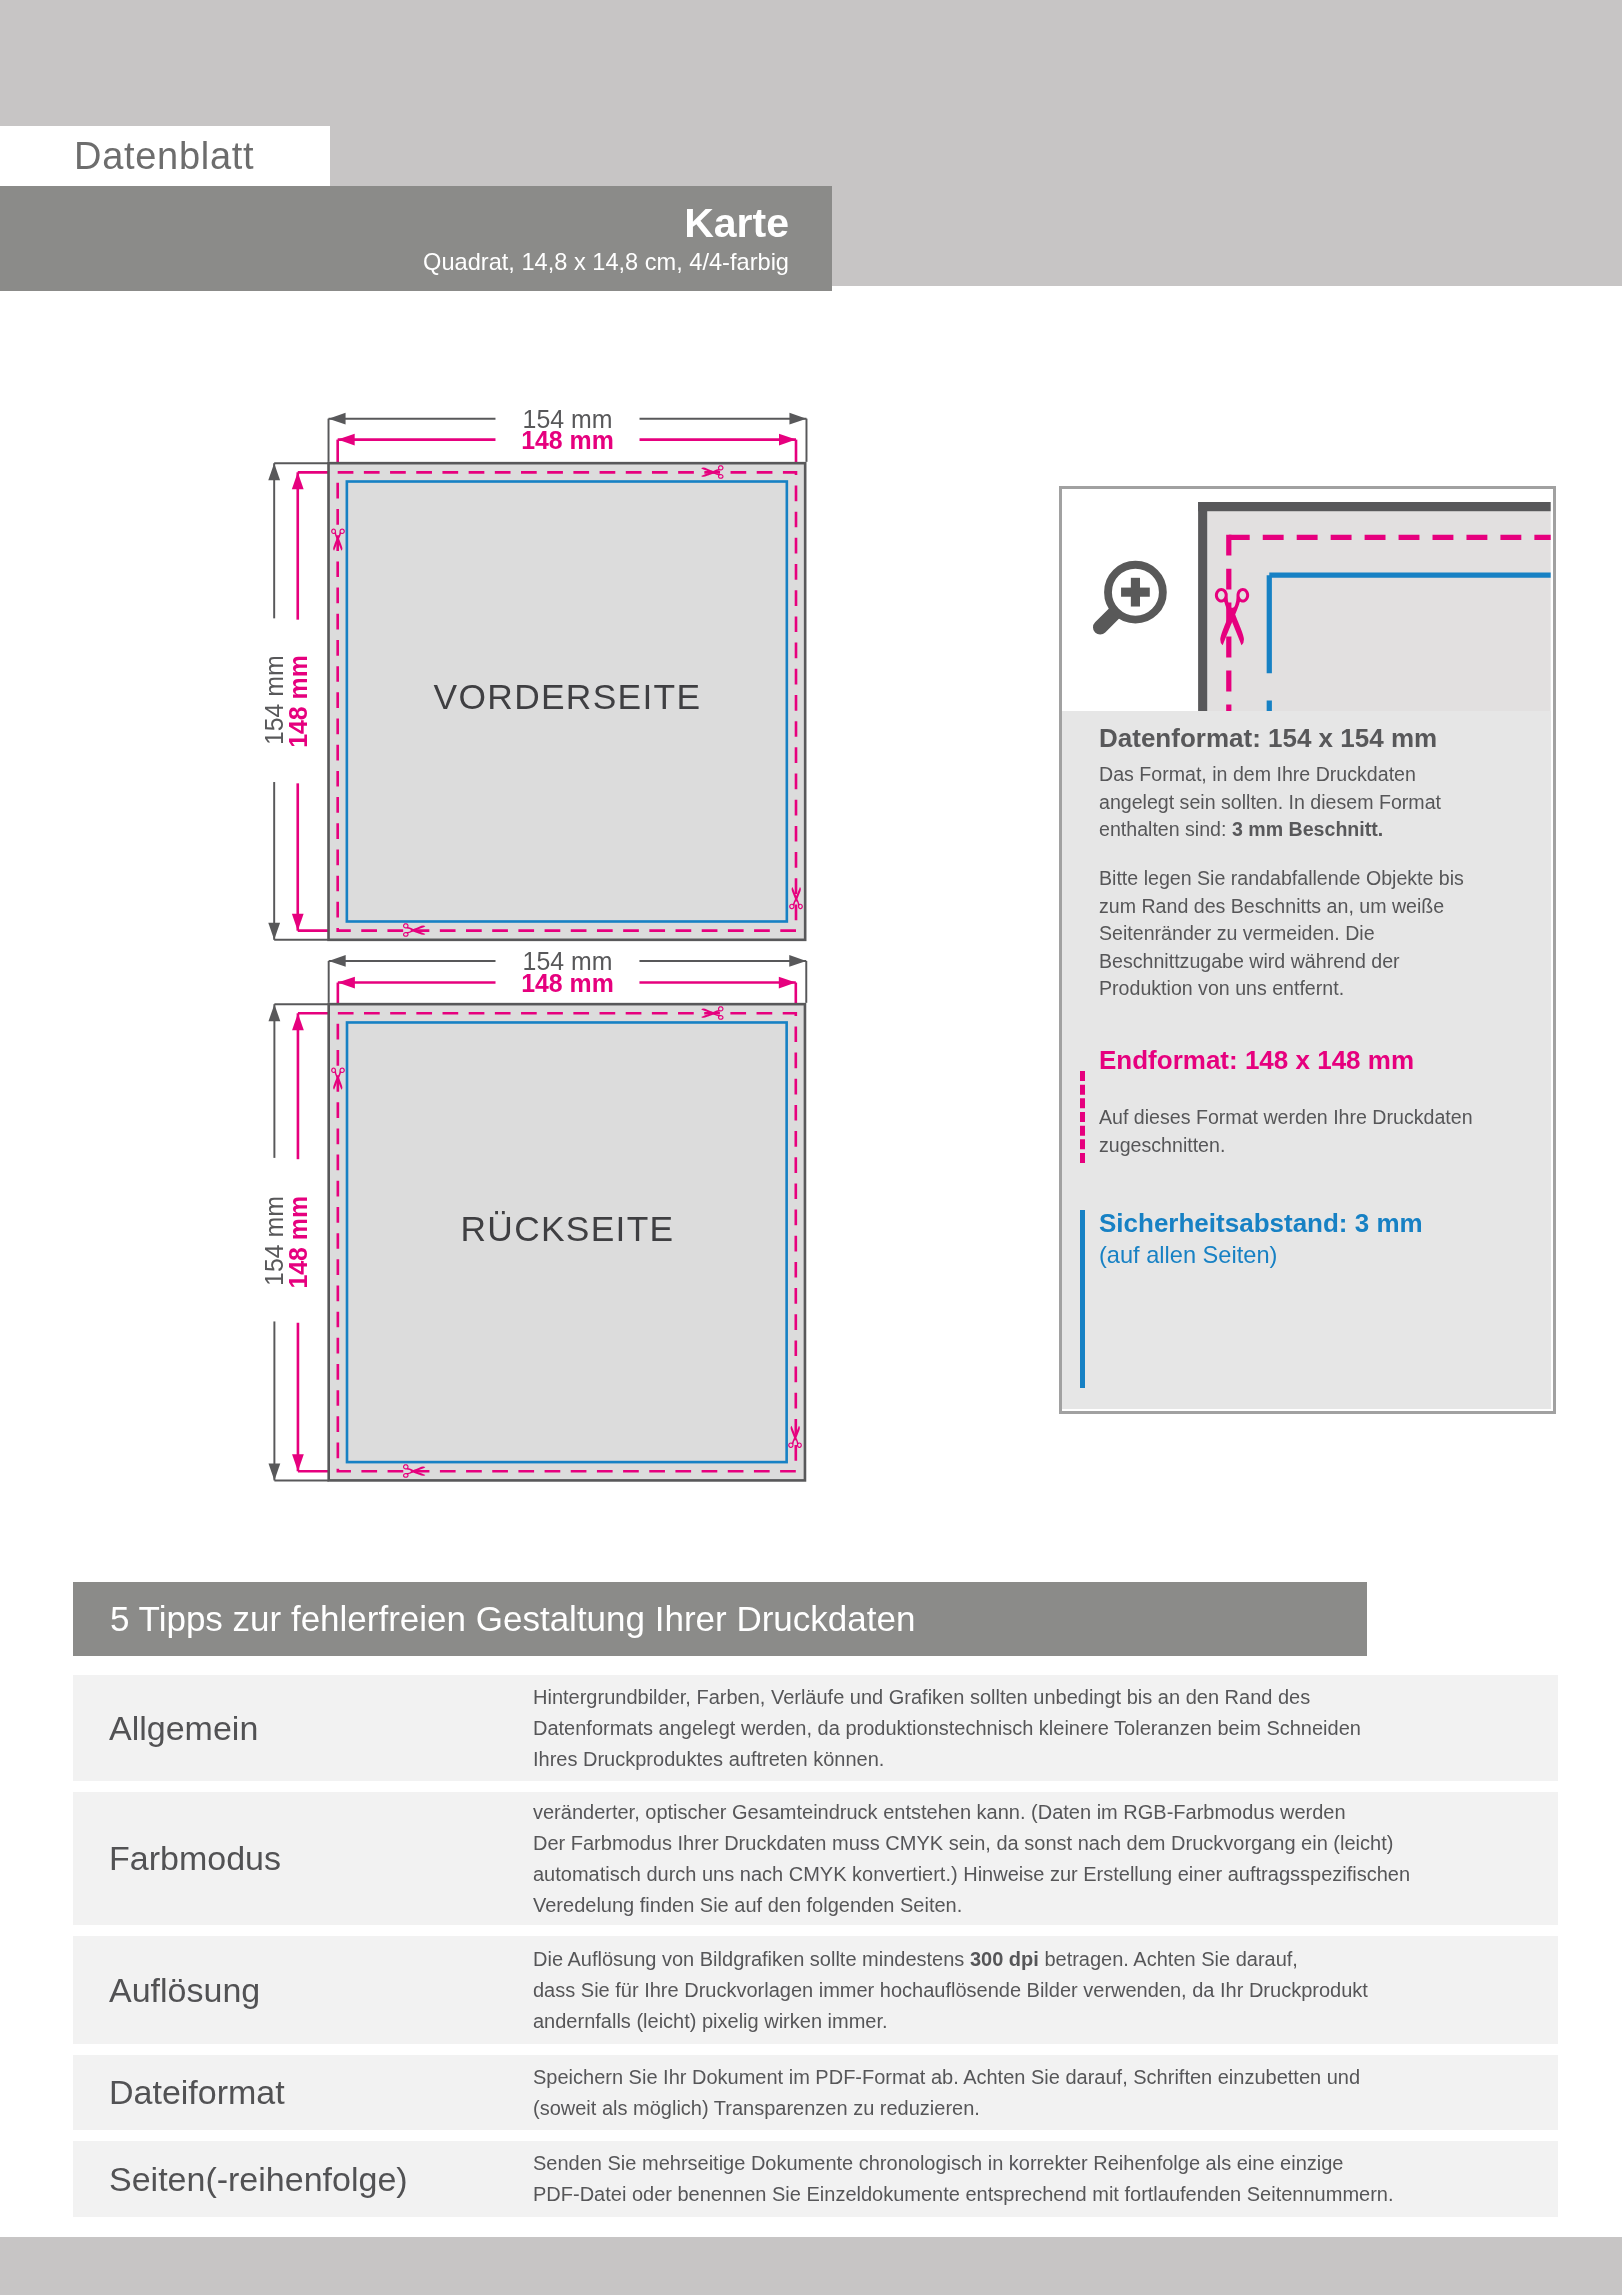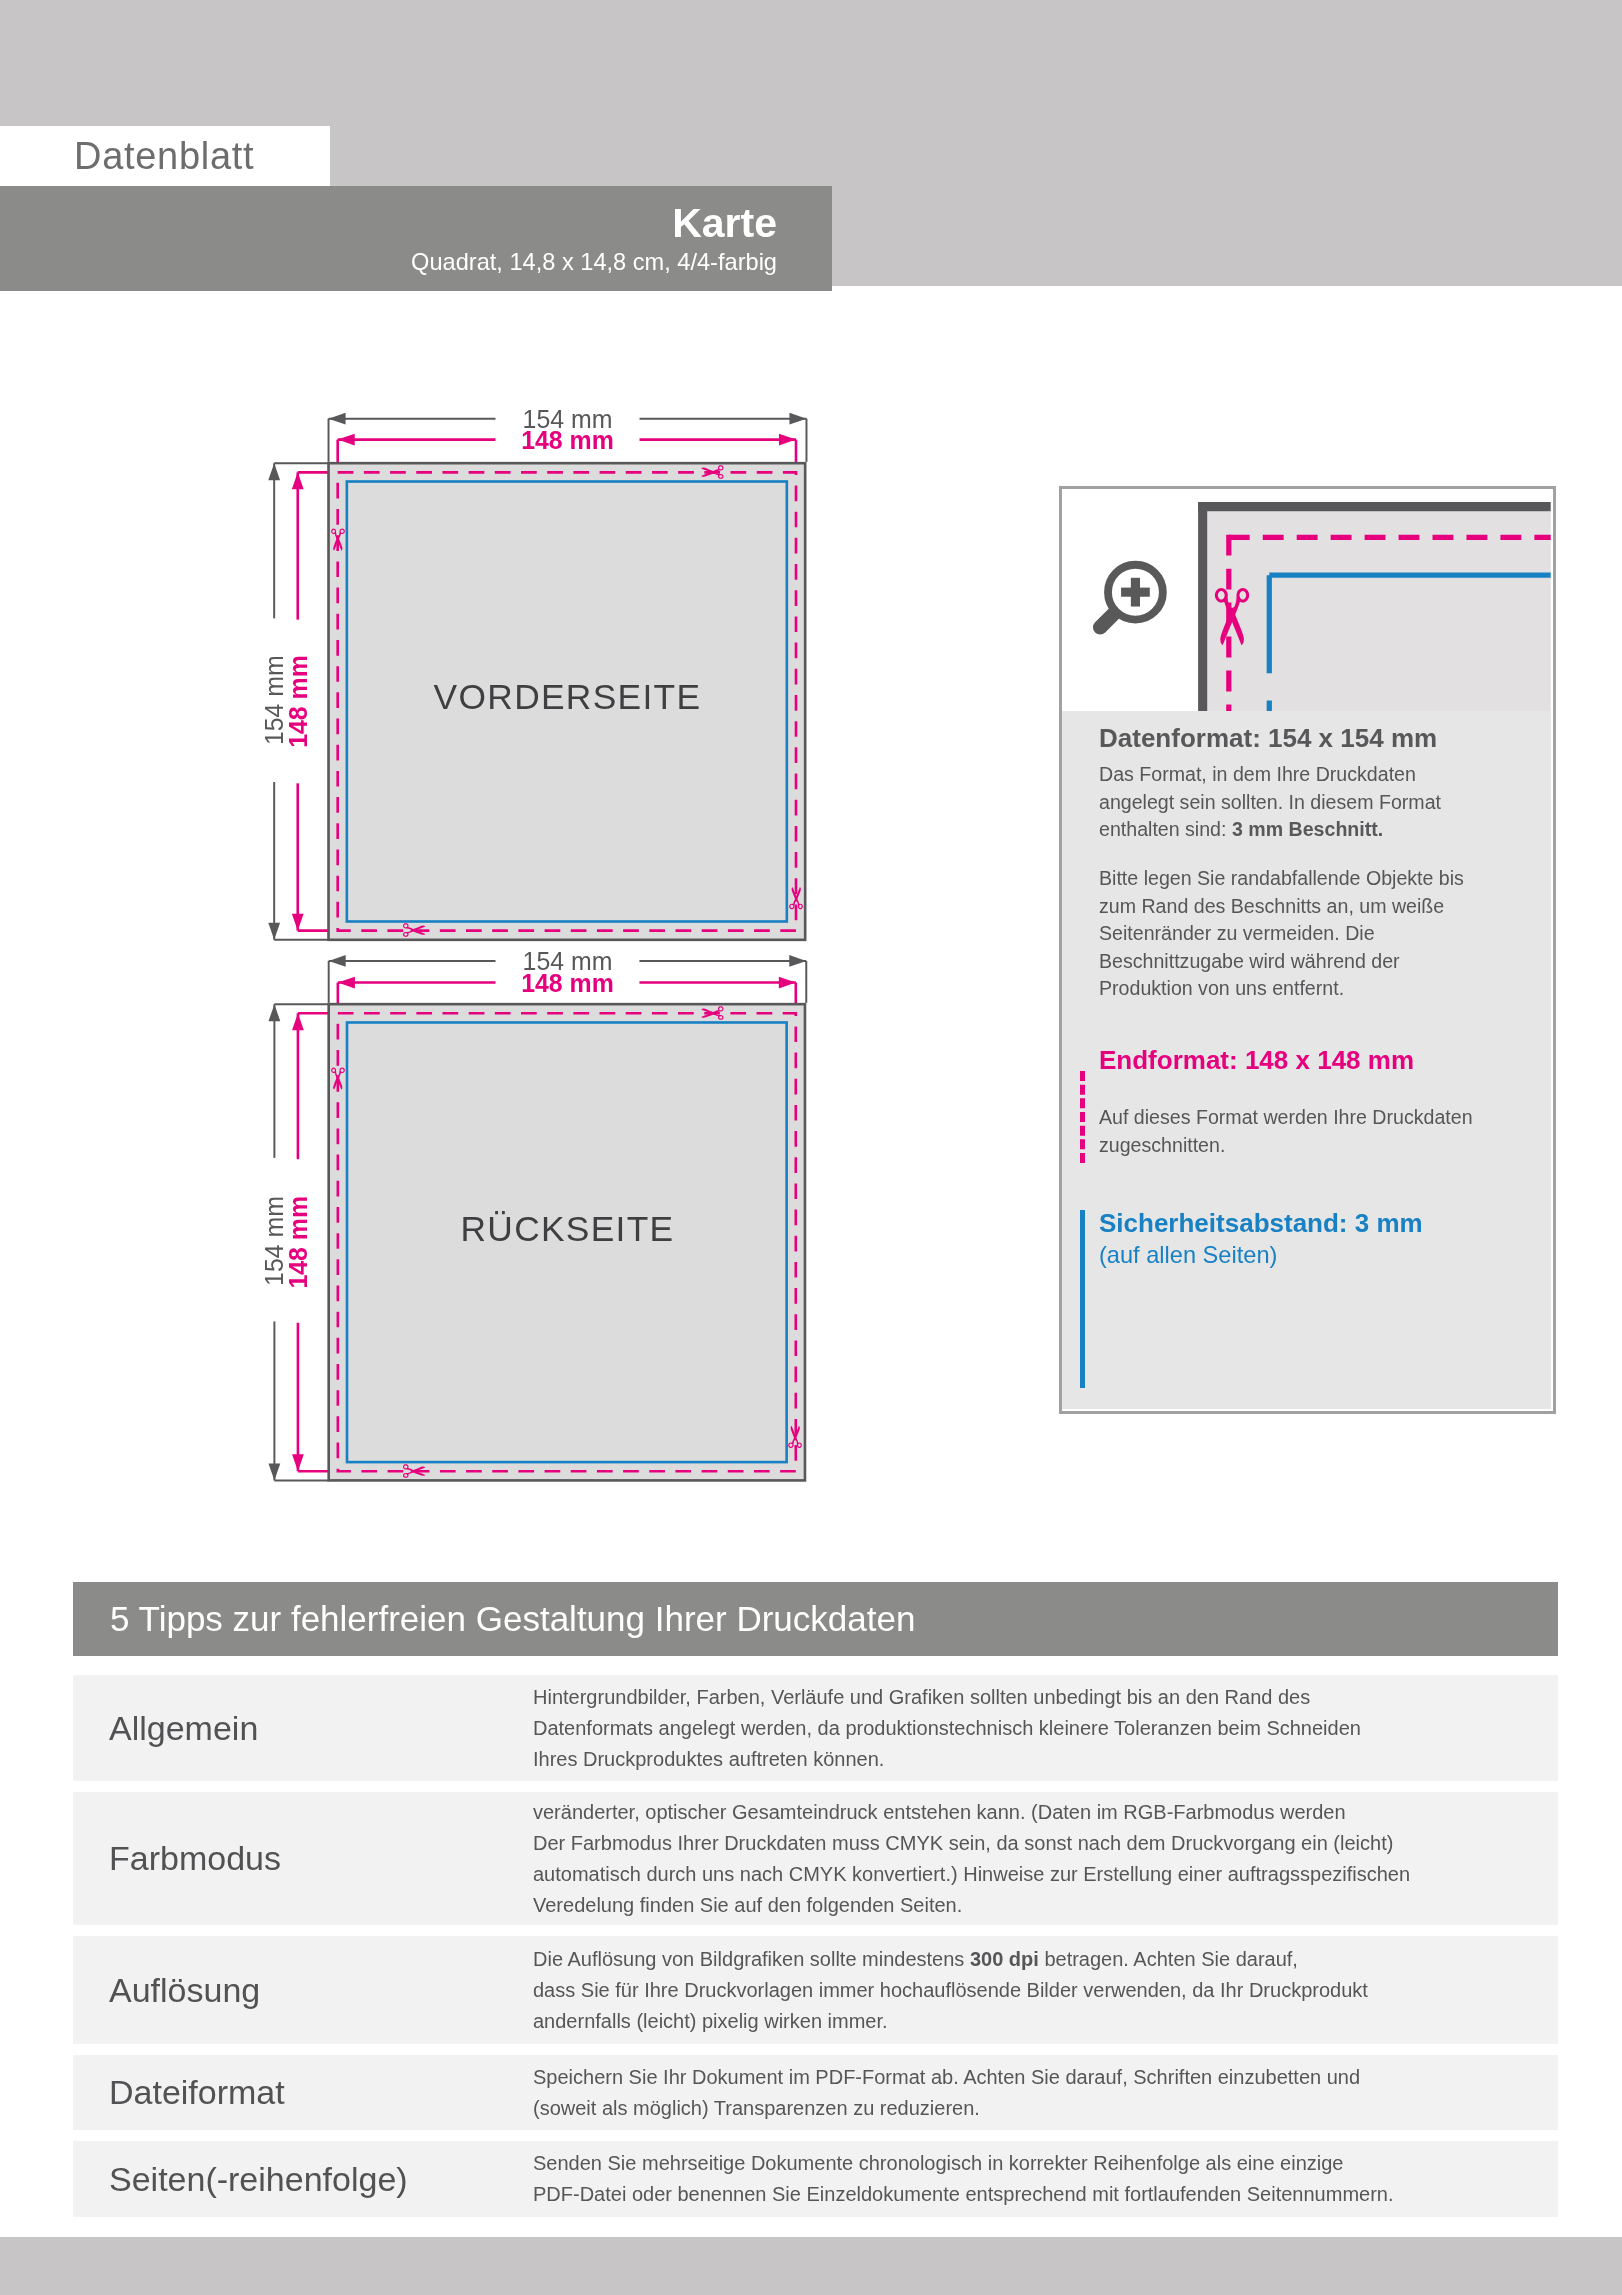--- a/index.html
+++ b/index.html
@@ -12,21 +12,21 @@
   
   .band-light { left:0; top:0; width:1623px; height:286px; background:#c7c5c5; }
   .datenblatt-box {
     left:0; top:126px; width:330px; height:60px; background:#ffffff;
     display:flex; align-items:center; padding-left:74px; box-sizing:border-box;
   }
   .datenblatt-box span { font-size:38px; color:#6d6d6d; letter-spacing:0.7px; }
   .band-dark {
     left:0; top:186px; width:832px; height:105px; background:#8b8b89;
     display:flex; flex-direction:column; justify-content:center; align-items:flex-end;
-    padding-right:55px; box-sizing:border-box; color:#ffffff;
+    padding-right:43px; box-sizing:border-box; color:#ffffff;
   }
   .band-dark .product { font-size:41px; font-weight:600; line-height:47px; }
   .band-dark .variant { font-size:23.6px; font-weight:400; line-height:31px; }
 
   
   .diagram { overflow:visible; }
   .dimtext  { font-size:38px; fill:#58585a; }
   .dimtext-m{ font-size:38px; font-weight:bold; fill:#e6007e; }
   .sidelabel{ font-size:54px; fill:#3f3f42; letter-spacing:2px; }
   .scissor  { font-family:"DejaVu Sans", sans-serif; fill:#e6007e; }
@@ -48,21 +48,21 @@
   .ib-p    { position:absolute; left:37px; font-size:19.6px; line-height:27.5px; color:#565658; }
   .marker-dash {
     position:absolute; left:17.7px; width:0; border-left:5.2px dashed #e6007e;
   }
   .marker-solid {
     position:absolute; left:17.7px; width:5.2px; background:#1781c4;
   }
 
   
   .tips-banner {
-    left:73px; top:1582px; width:1485px; height:74px; background:#8b8b89;
+    left:73px; top:1582px; width:1294px; height:74px; background:#8b8b89;
     display:flex; align-items:center; padding-left:37px; box-sizing:border-box;
   }
   .tips-banner span { color:#ffffff; font-size:35px; }
   .tip-row {
     left:73px; width:1485px; background:#f2f2f2; box-sizing:border-box;
     display:flex; align-items:center;
   }
   .tip-label {
     width:460px; padding-left:36px; box-sizing:border-box;
     font-size:34px; color:#525254; flex-shrink:0;

